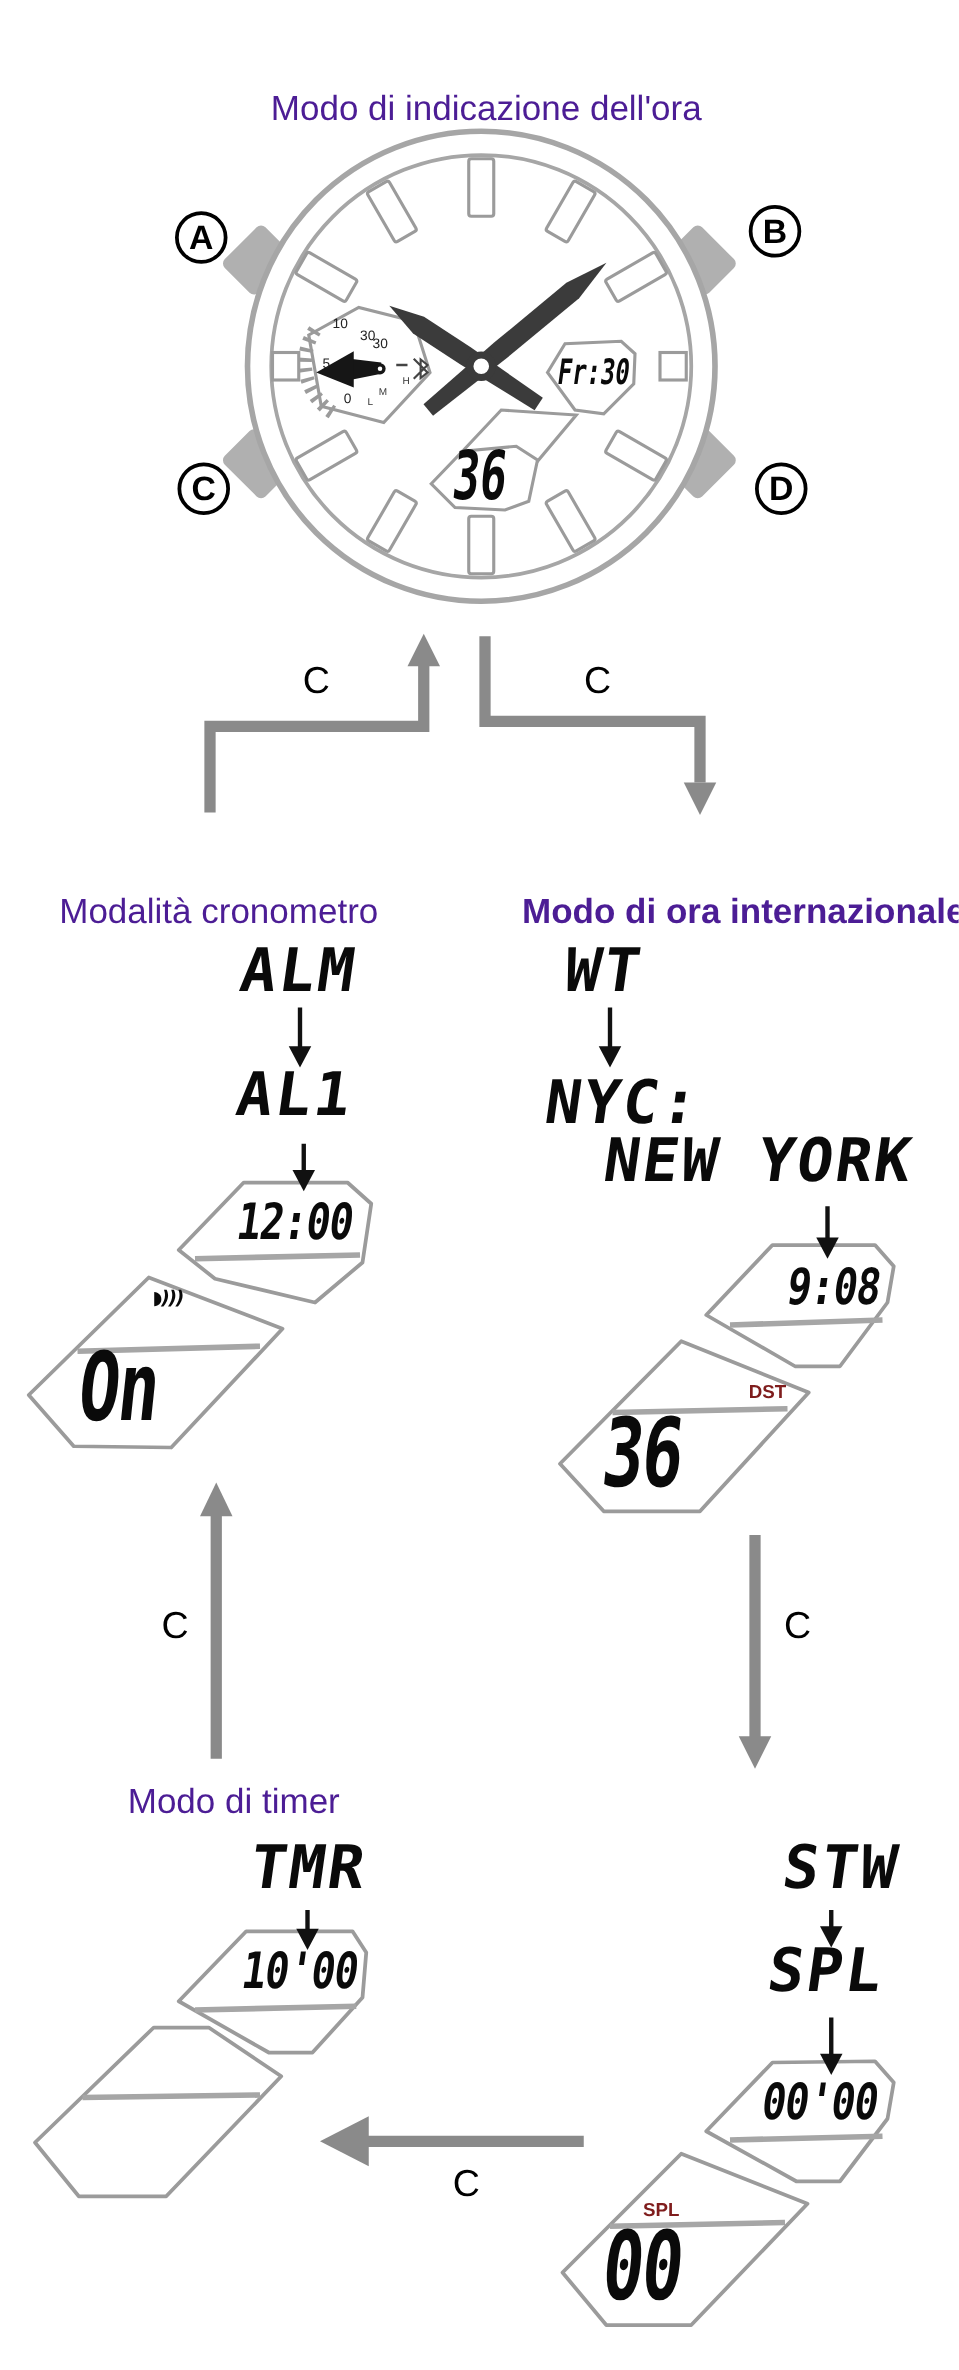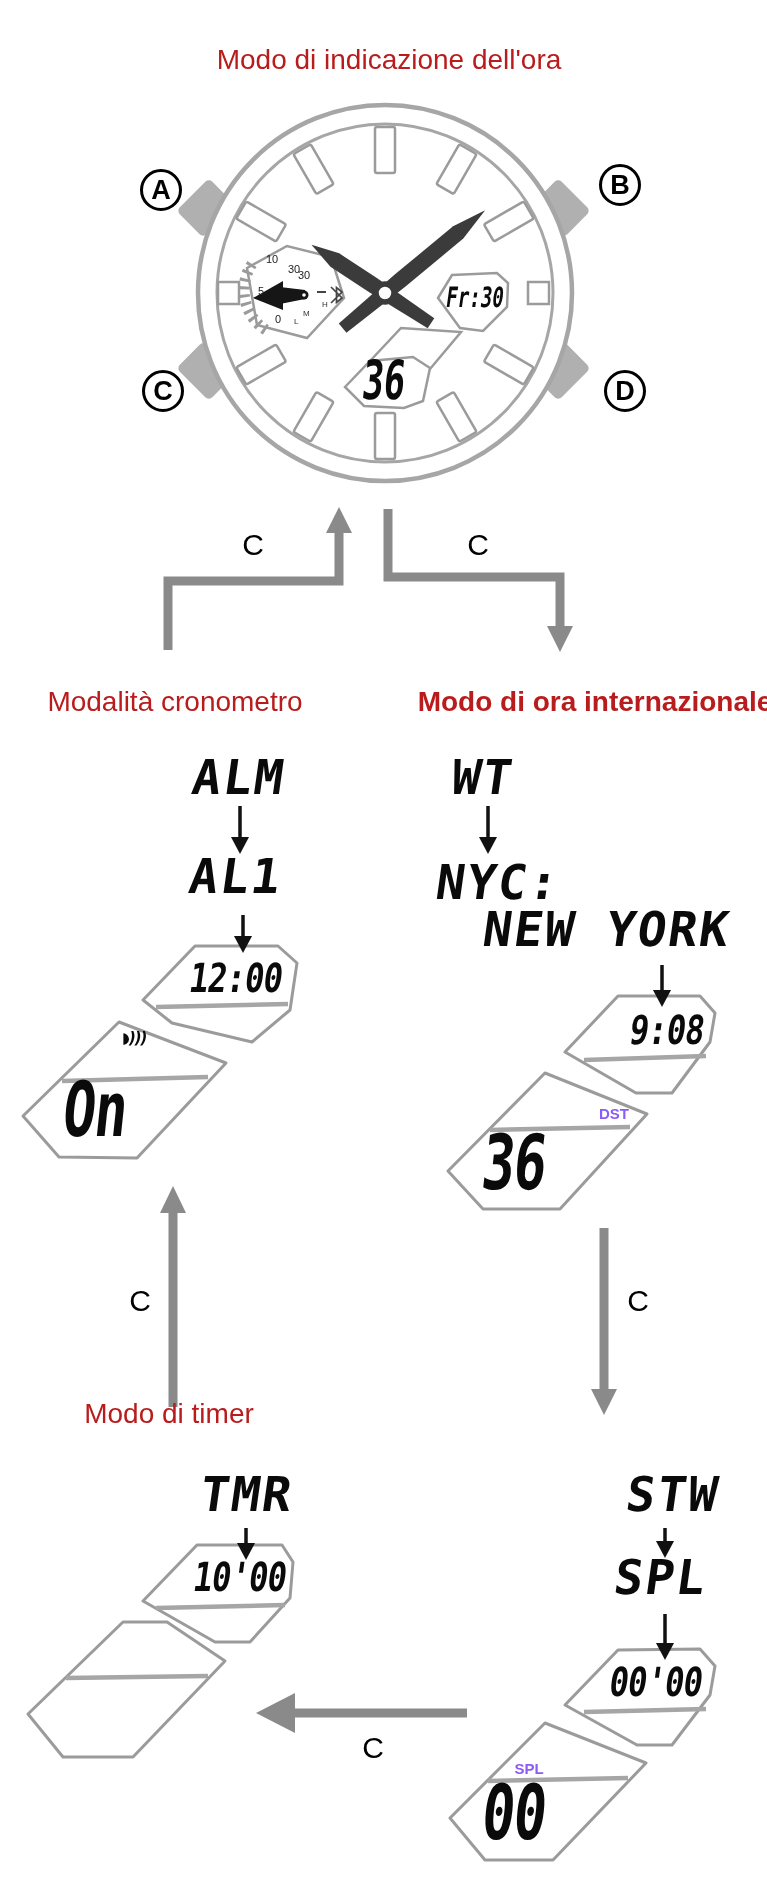--- a/index.html
+++ b/index.html
@@ -1,30 +1,30 @@
 <!DOCTYPE html>
 <html><head>
 <meta charset="utf-8">
 <style>
   html,body{margin:0;padding:0;background:#fff;}
   .canvas{position:relative;width:767px;height:1896px;background:#fff;overflow:hidden;
           font-family:"Liberation Sans",sans-serif;color:#000;}
   .art{position:absolute;left:0;top:0;}
   .heading{position:absolute;transform:translateX(-50%);font:400 28px/36px "Liberation Sans",sans-serif;
-           text-align:center;white-space:nowrap;color:#b91c1c;}
+           text-align:center;white-space:nowrap;color:#4c1d95;margin-top:27px;}
   .c-label{position:absolute;transform:translateX(-50%);font:400 30px/30px "Liberation Sans",sans-serif;color:#000;}
   .lcd{position:absolute;font-family:"DejaVu Sans Mono",monospace;font-weight:700;color:#0a0a0a;
        white-space:pre;line-height:1;}
   .lcd-xl{font-size:48px;letter-spacing:2px;transform:translateX(-50%) skewX(-8deg);}
   .lcd-xl-left{font-size:48px;letter-spacing:2px;transform:skewX(-8deg);transform-origin:0 100%;}
   .lcd-md{font-size:40px;letter-spacing:-1px;transform:translateX(-50%) skewX(-8deg) scaleX(0.8);}
   .lcd-big{font-size:76px;letter-spacing:-2px;transform:translateX(-50%) skewX(-6deg) scaleX(0.72);}
   .lcd-sm{font-size:28px;transform:translateX(-50%) skewX(-8deg) scaleX(0.68);}
   .lcd-w36{font-size:54px;transform:translateX(-50%) skewX(-6deg) scaleX(0.66);}
-  .badge{position:absolute;transform:translateX(-50%);font:700 15px/15px "Liberation Sans",sans-serif;color:#8b5cf6;}
+  .badge{position:absolute;transform:translateX(-50%);font:700 15px/15px "Liberation Sans",sans-serif;color:#7f1d1d;}
   .circle-label{position:absolute;width:36px;height:36px;border:3.5px solid #000;border-radius:50%;
                 display:flex;align-items:center;justify-content:center;
                 font:700 27px/27px "Liberation Sans",sans-serif;color:#000;background:#fff;}
   .sub-num{position:absolute;font:400 11px/11px "Liberation Sans",sans-serif;color:#222;text-align:right;}
   .sub-letter{position:absolute;font:400 8px/8px "Liberation Sans",sans-serif;color:#333;}
   .alarm-glyph{position:absolute;font:700 italic 15px/15px "DejaVu Sans",sans-serif;letter-spacing:-1px;color:#0a0a0a;}
 </style>
 </head>
 <body>
 
@@ -165,21 +165,21 @@
   <div class="c-label" style="left:253px;top:530px;">C</div>
   <div class="c-label" style="left:478px;top:530px;">C</div>
   <div class="c-label" style="left:140px;top:1286px;">C</div>
   <div class="c-label" style="left:638px;top:1286px;">C</div>
   <div class="c-label" style="left:373px;top:1733px;">C</div>
 
   <div class="heading" style="left:175px;top:684px;">
     <div>Modalità cronometro</div>
   </div>
   <div class="heading" style="left:595px;top:684px;font-weight:bold;">Modo di ora internazionale</div>
-  <div class="heading" style="left:169px;top:1396px;">Modo di timer</div>
+  <div class="heading" style="left:187px;top:1396px;">Modo di timer</div>
 
   <div class="lcd lcd-xl" style="left:239px;top:753px;">ALM</div>
   <div class="lcd lcd-xl" style="left:236px;top:852px;">AL1</div>
   <div class="lcd lcd-md" style="left:236px;top:958px;">12:00</div>
   <div class="alarm-glyph" style="left:122px;top:1031px;">◗)))</div>
   <div class="lcd lcd-big" style="left:95px;top:1072px;">On</div>
 
   <div class="lcd lcd-xl" style="left:483px;top:753px;">WT</div>
   <div class="lcd lcd-xl-left" style="left:433px;top:858px;">NYC:</div>
   <div class="lcd lcd-xl-left" style="left:480px;top:905px;">NEW YORK</div>

